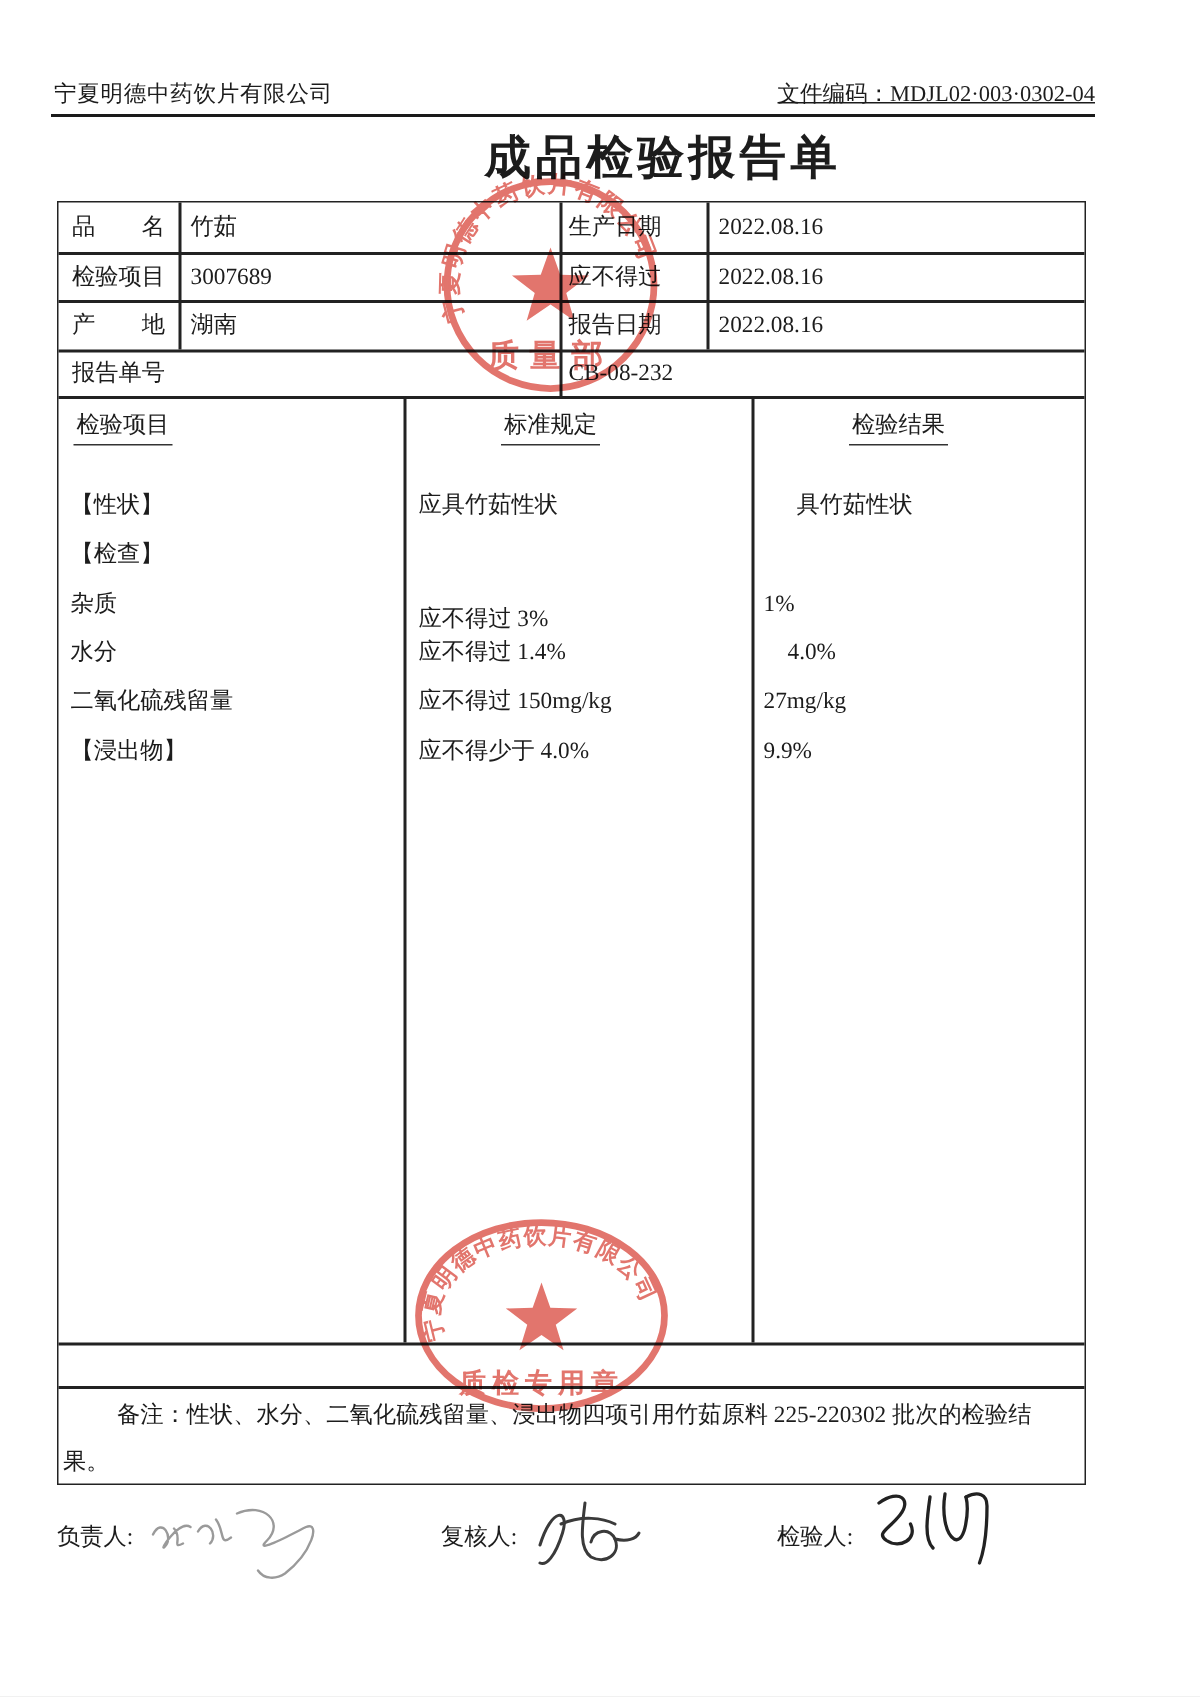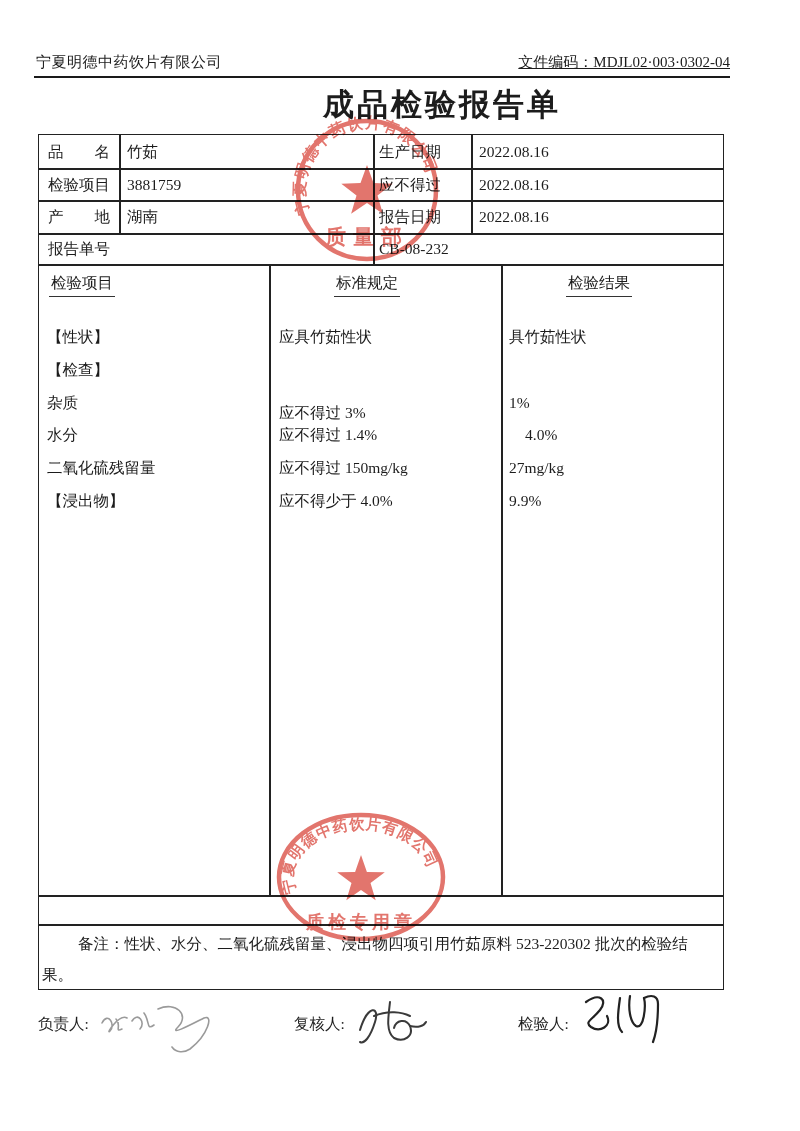--- a/index.html
+++ b/index.html
@@ -61,59 +61,59 @@
     <div class="vline" style="left:432px; top:0;     height:98px"></div>
     <div class="vline" style="left:230px; top:129px; height:631px"></div>
     <div class="vline" style="left:462px; top:129px; height:631px"></div>
 
     <div class="cell" style="left:9px;top:7px"><span class="jlabel">品名</span></div>
     <div class="cell" style="left:88px;top:7px">竹茹</div>
     <div class="cell" style="left:340px;top:7px">生产日期</div>
     <div class="cell" style="left:440px;top:7px">2022.08.16</div>
 
     <div class="cell" style="left:9px;top:40px"><span class="jlabel">检验项目</span></div>
-    <div class="cell" style="left:88px;top:40px">3881759</div>
+    <div class="cell" style="left:88px;top:40px">3007689</div>
     <div class="cell" style="left:340px;top:40px">应不得过</div>
     <div class="cell" style="left:440px;top:40px">2022.08.16</div>
 
     <div class="cell" style="left:9px;top:72px"><span class="jlabel">产地</span></div>
     <div class="cell" style="left:88px;top:72px">湖南</div>
     <div class="cell" style="left:340px;top:72px">报告日期</div>
     <div class="cell" style="left:440px;top:72px">2022.08.16</div>
 
     <div class="cell" style="left:9px;top:104px">报告单号</div>
     <div class="cell" style="left:340px;top:104px">CB-08-232</div>
 
     <div class="colhead" style="left:10px;top:138px">检验项目</div>
     <div class="colhead center-anchor" style="left:328px;top:138px">标准规定</div>
     <div class="colhead center-anchor" style="left:560px;top:138px">检验结果</div>
 
     <div class="cell" style="left:8px;top:192px">【性状】</div>
     <div class="cell" style="left:240px;top:192px">应具竹茹性状</div>
-    <div class="cell" style="left:470px;top:192px">具竹茹性状</div>
+    <div class="cell" style="left:492px;top:192px">具竹茹性状</div>
 
     <div class="cell" style="left:8px;top:225px">【检查】</div>
 
     <div class="cell" style="left:8px;top:258px">杂质</div>
     <div class="cell" style="left:240px;top:268px">应不得过 3%</div>
     <div class="cell" style="left:470px;top:258px">1%</div>
 
     <div class="cell" style="left:8px;top:290px">水分</div>
     <div class="cell" style="left:240px;top:290px">应不得过 1.4%</div>
     <div class="cell" style="left:486px;top:290px">4.0%</div>
 
     <div class="cell" style="left:8px;top:323px">二氧化硫残留量</div>
     <div class="cell" style="left:240px;top:323px">应不得过 150mg/kg</div>
     <div class="cell" style="left:470px;top:323px">27mg/kg</div>
 
     <div class="cell" style="left:8px;top:356px">【浸出物】</div>
     <div class="cell" style="left:240px;top:356px">应不得少于 4.0%</div>
     <div class="cell" style="left:470px;top:356px">9.9%</div>
 
-    <div class="remark">备注：性状、水分、二氧化硫残留量、浸出物四项引用竹茹原料 523-220302 批次的检验结果。</div>
+    <div class="remark">备注：性状、水分、二氧化硫残留量、浸出物四项引用竹茹原料 225-220302 批次的检验结果。</div>
   </div>
 
   <svg class="stamp" style="left:282px;top:102px" width="170" height="175" viewBox="0 0 170 175">
     <circle cx="85" cy="88" r="69" fill="none" stroke="#dc564c" stroke-width="4.5"></circle>
     <path id="arcTop" d="M 34.2,123.6 A 62,62 0 1 1 135.8,123.6" fill="none"></path>
     <text font-size="15.5" fill="#dc564c" letter-spacing="1.5">
       <textPath href="#arcTop" startOffset="14">宁夏明德中药饮片有限公司</textPath>
     </text>
     <polygon fill="#dc564c" points="85,63 91.5,81.1 110.7,81.7 95.5,93.4 100.9,111.8 85,101 69.1,111.8 74.5,93.4 59.3,81.7 78.5,81.1"></polygon>
     <text x="85" y="142" text-anchor="middle" font-size="21" letter-spacing="7" fill="#dc564c">质量部</text>

